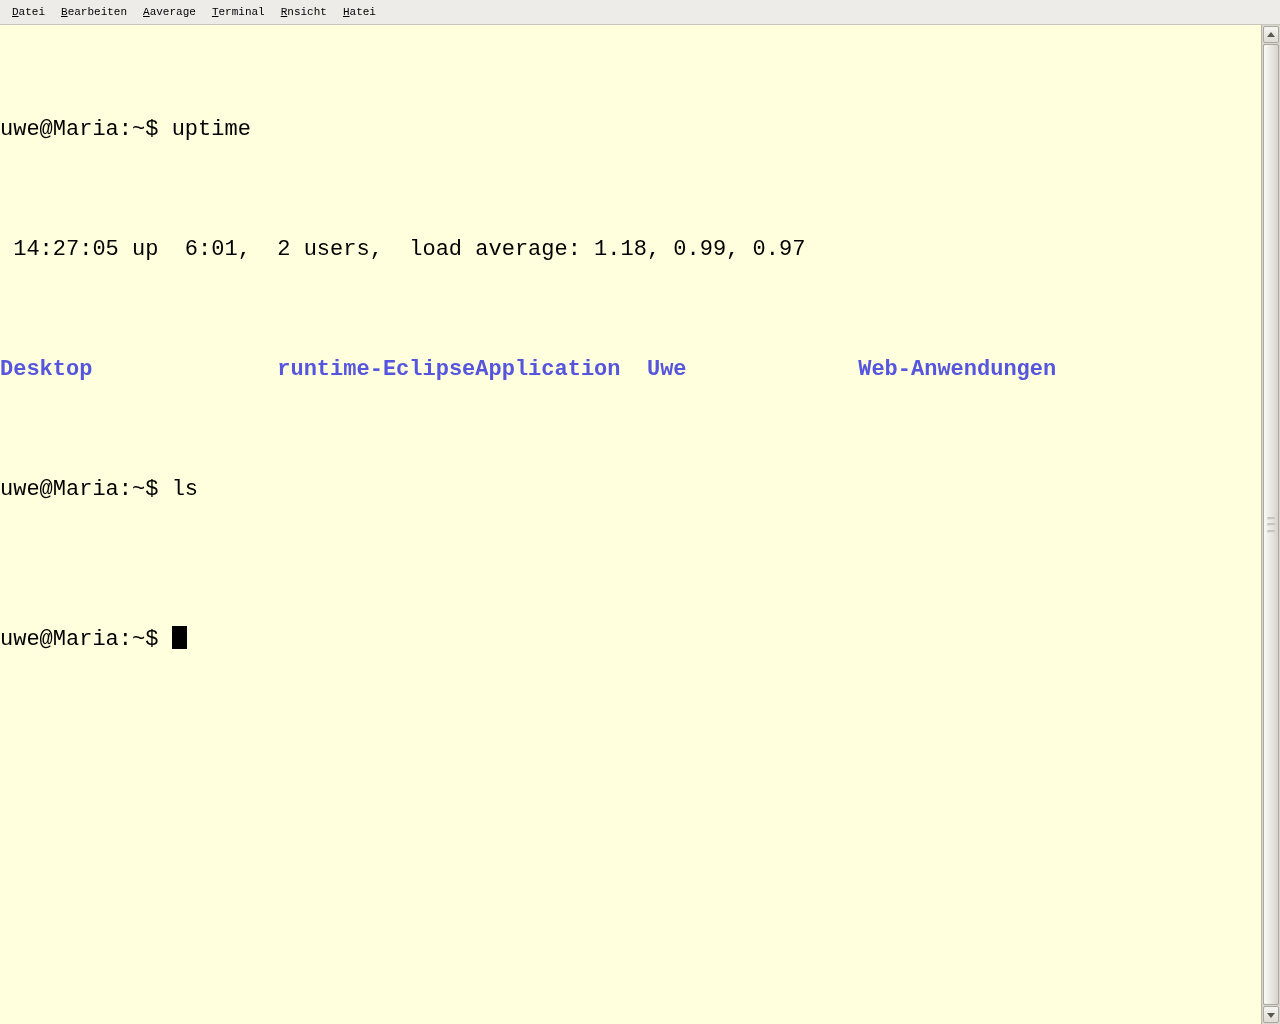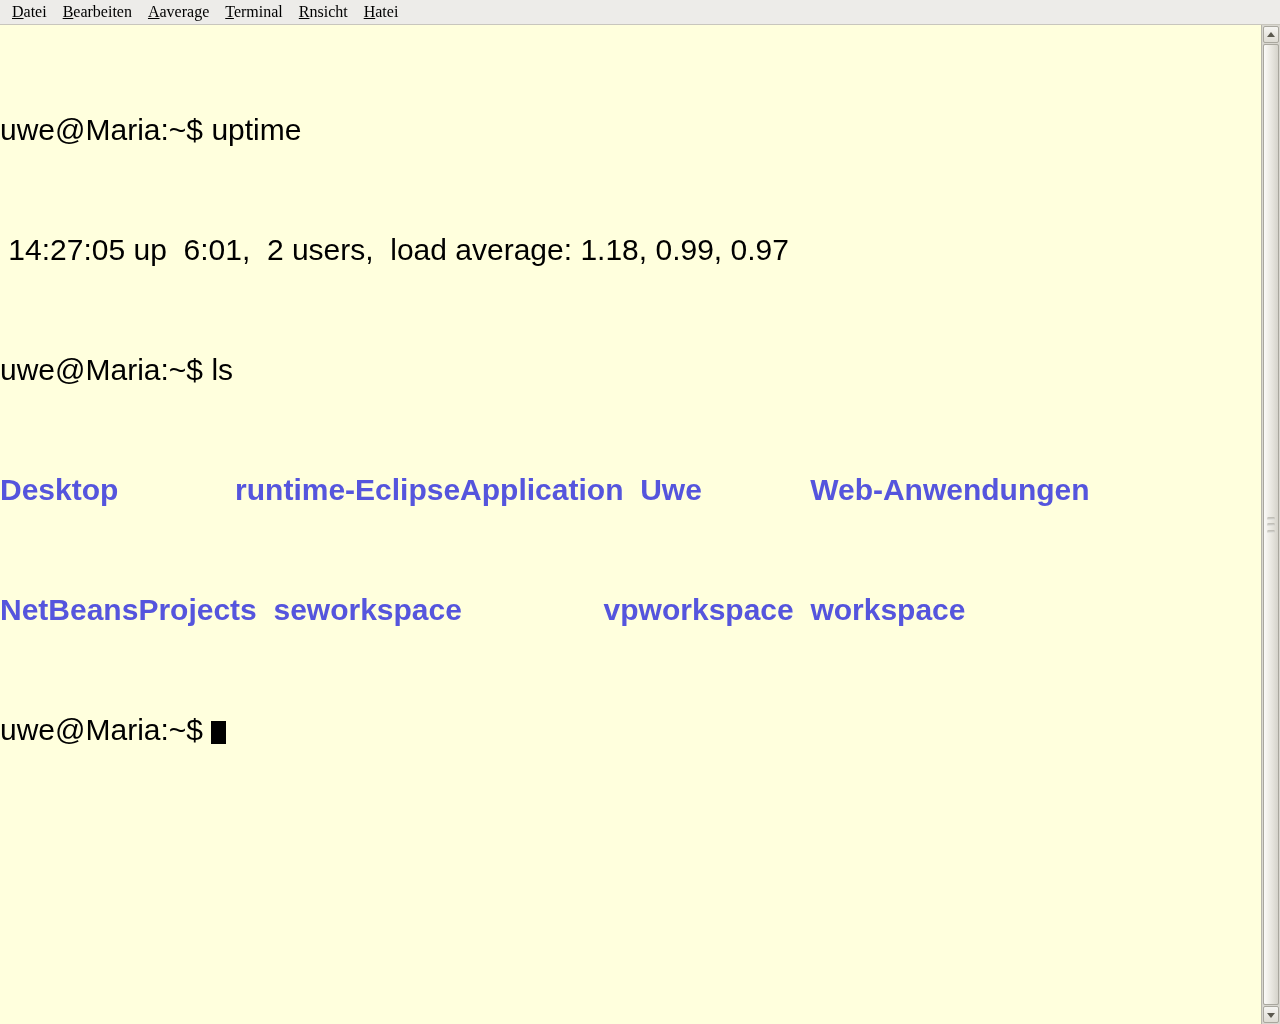--- a/index.html
+++ b/index.html
@@ -29,22 +29,22 @@
     height: 25px;
     flex: 0 0 25px;
     background: #edece9;
     border-bottom: 1px solid #c8c6bd;
     display: flex;
     align-items: center;
     padding-left: 4px;
     box-sizing: border-box;
   }
   .menu-item {
-    font-family: Liberation Serif, serif;
-    font-size: 16px;
+    font-family: Liberation Mono, monospace;
+    font-size: 11px;
     color: #000000;
     padding: 3px 8px 3px 8px;
     line-height: 14px;
     white-space: nowrap;
     cursor: default;
   }
   .menu-item .mn {
     text-decoration: underline;
   }
 
@@ -60,22 +60,22 @@
     position: relative;
     background: #ffffdd;
     overflow: hidden;
     padding: 0;
   }
 
   .screen {
     position: absolute;
     left: 0;
     top: 0;
-    font-family: Liberation Sans, sans-serif;
-    font-size: 30px;
+    font-family: Liberation Mono, monospace;
+    font-size: 22px;
     line-height: 30px;
     white-space: pre;
     color: #000000;
     letter-spacing: 0px;
   }
   .line {
     height: 30px;
     white-space: pre;
   }
   .dir {
@@ -179,25 +179,24 @@
 
   <div class="body-row">
 
     <div class="terminal">
       <div class="screen">
 
         <div class="line"><span>uwe@Maria:~$ uptime</span></div>
 
         <div class="line"><span> 14:27:05 up  6:01,  2 users,  load average: 1.18, 0.99, 0.97</span></div>
 
+        <div class="line"><span class="dir">Desktop</span><span>              </span><span class="dir">runtime-EclipseApplication</span><span>  </span><span class="dir">Uwe</span><span>             </span><span class="dir">Web-Anwendungen</span></div>
+
         <div class="line"><span>uwe@Maria:~$ ls</span></div>
 
-        <div class="line"><span class="dir">Desktop</span><span>              </span><span class="dir">runtime-EclipseApplication</span><span>  </span><span class="dir">Uwe</span><span>             </span><span class="dir">Web-Anwendungen</span></div>
-
-        <div class="line"><span class="dir">NetBeansProjects</span><span>  </span><span class="dir">seworkspace</span><span>                 </span><span class="dir">vpworkspace</span><span>  </span><span class="dir">workspace</span></div>
 
         <div class="line"><span>uwe@Maria:~$ </span><span class="cursor"></span></div>
 
       </div>
     </div>
 
     <div class="scrollbar">
       <div class="sb-btn up">
         <span class="arrow"></span>
       </div>

